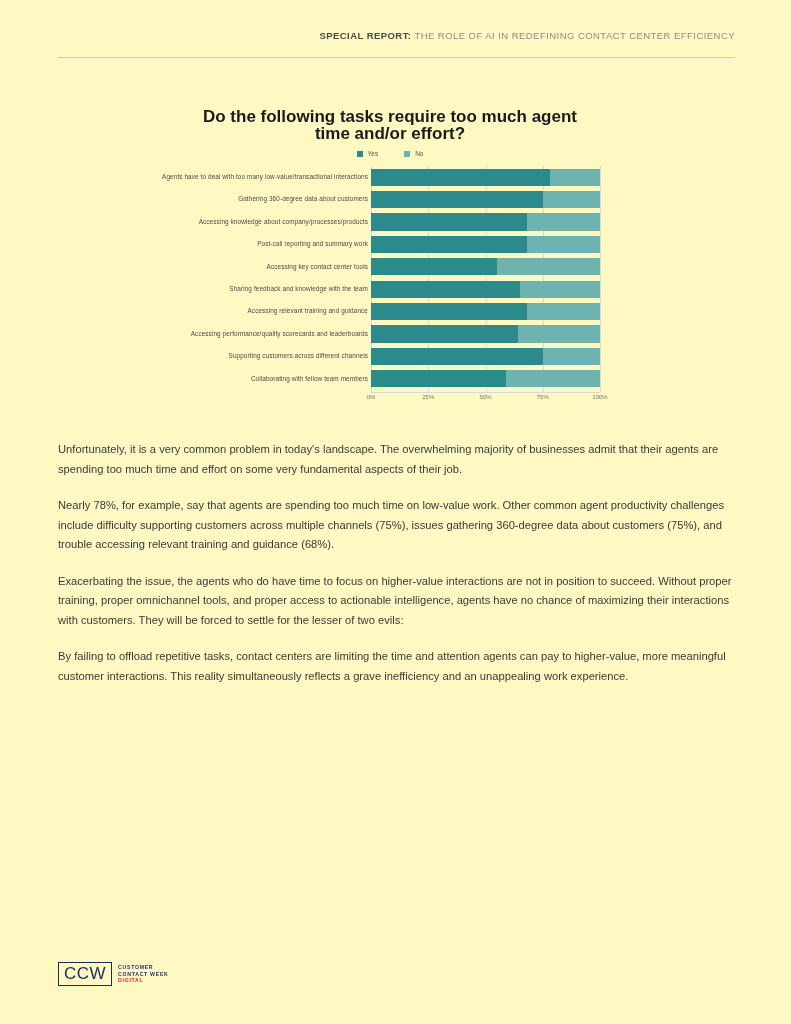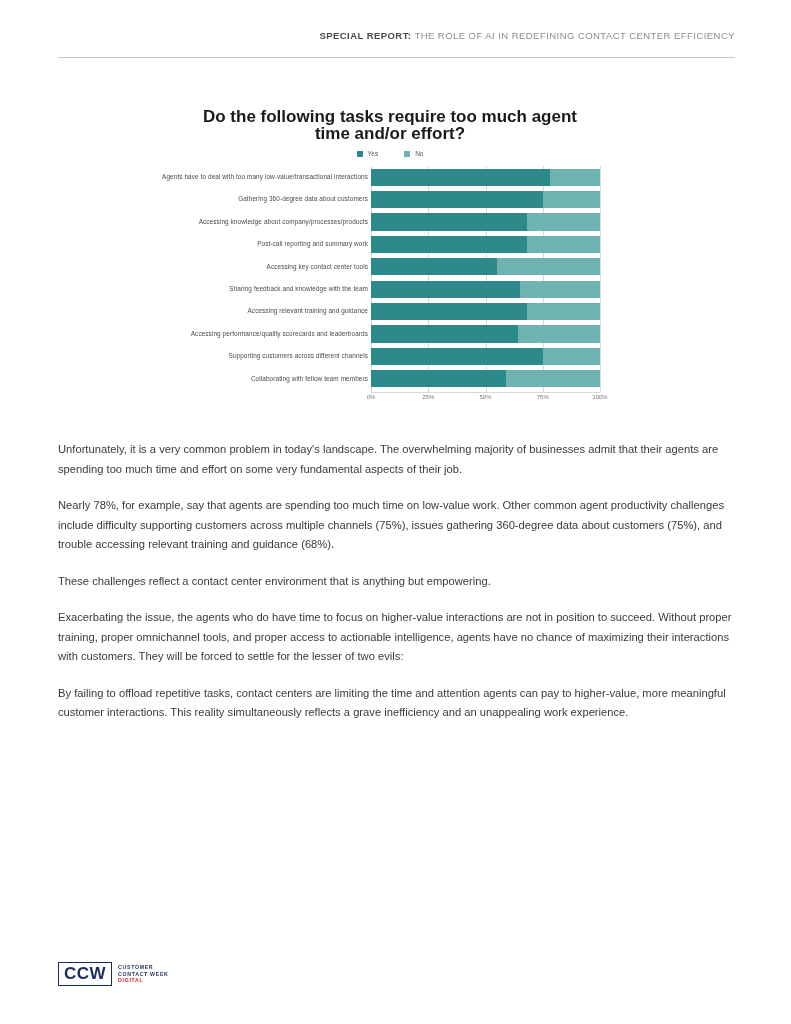--- a/index.html
+++ b/index.html
@@ -7,21 +7,21 @@
     padding: 0;
     background: #6e6e6e;
   }
   body {
     font-family: "Liberation Sans", sans-serif;
   }
   .page {
     position: relative;
     width: 791px;
     height: 1024px;
-    background: #ffffff;
+    background: #fef9c3;
     overflow: hidden;
     box-sizing: border-box;
   }
 
   
   .doc-header {
     position: absolute;
     left: 58px;
     top: 30px;
     width: 677px;
@@ -195,21 +195,21 @@
     left: 58px;
     top: 962px;
     display: flex;
     align-items: center;
     gap: 6px;
   }
   .ccw-box {
     border: 1.6px solid #1c2b5e;
     padding: 2px 5px 2px 5px;
     font-size: 17px;
-    font-weight: bold;
+    font-weight: normal;
     color: #1c2b5e;
     letter-spacing: 0.5px;
     line-height: 18px;
   }
   .ccw-words {
     font-size: 5.2px;
     font-weight: bold;
     letter-spacing: 0.7px;
     color: #1c2b5e;
     line-height: 6.6px;
@@ -359,21 +359,20 @@
           <div class="tick-label" style="left: 75%;">75%</div>
           <div class="tick-label" style="left: 100%;">100%</div>
         </div>
     </div>
   </div>
 
   <div class="body-block">
     <div>
         <p class="para">Unfortunately, it is a very common problem in today's landscape. The overwhelming majority of businesses admit that their agents are spending too much time and effort on some very fundamental aspects of their job.</p>
         <p class="para">Nearly 78%, for example, say that agents are spending too much time on low-value work. Other common agent productivity challenges include difficulty supporting customers across multiple channels (75%), issues gathering 360-degree data about customers (75%), and trouble accessing relevant training and guidance (68%).</p>
-        <p class="para">These challenges reflect a contact center environment that is anything but empowering.</p>
         <p class="para">Exacerbating the issue, the agents who do have time to focus on higher-value interactions are not in position to succeed. Without proper training, proper omnichannel tools, and proper access to actionable intelligence, agents have no chance of maximizing their interactions with customers. They will be forced to settle for the lesser of two evils:</p>
         <p class="para">By failing to offload repetitive tasks, contact centers are limiting the time and attention agents can pay to higher-value, more meaningful customer interactions. This reality simultaneously reflects a grave inefficiency and an unappealing work experience.</p>
       </div>
   </div>
 
   <div class="footer-logo">
     <div class="ccw-box">CCW</div>
     <div class="ccw-words">
       <div>CUSTOMER</div>
       <div>CONTACT WEEK</div>

